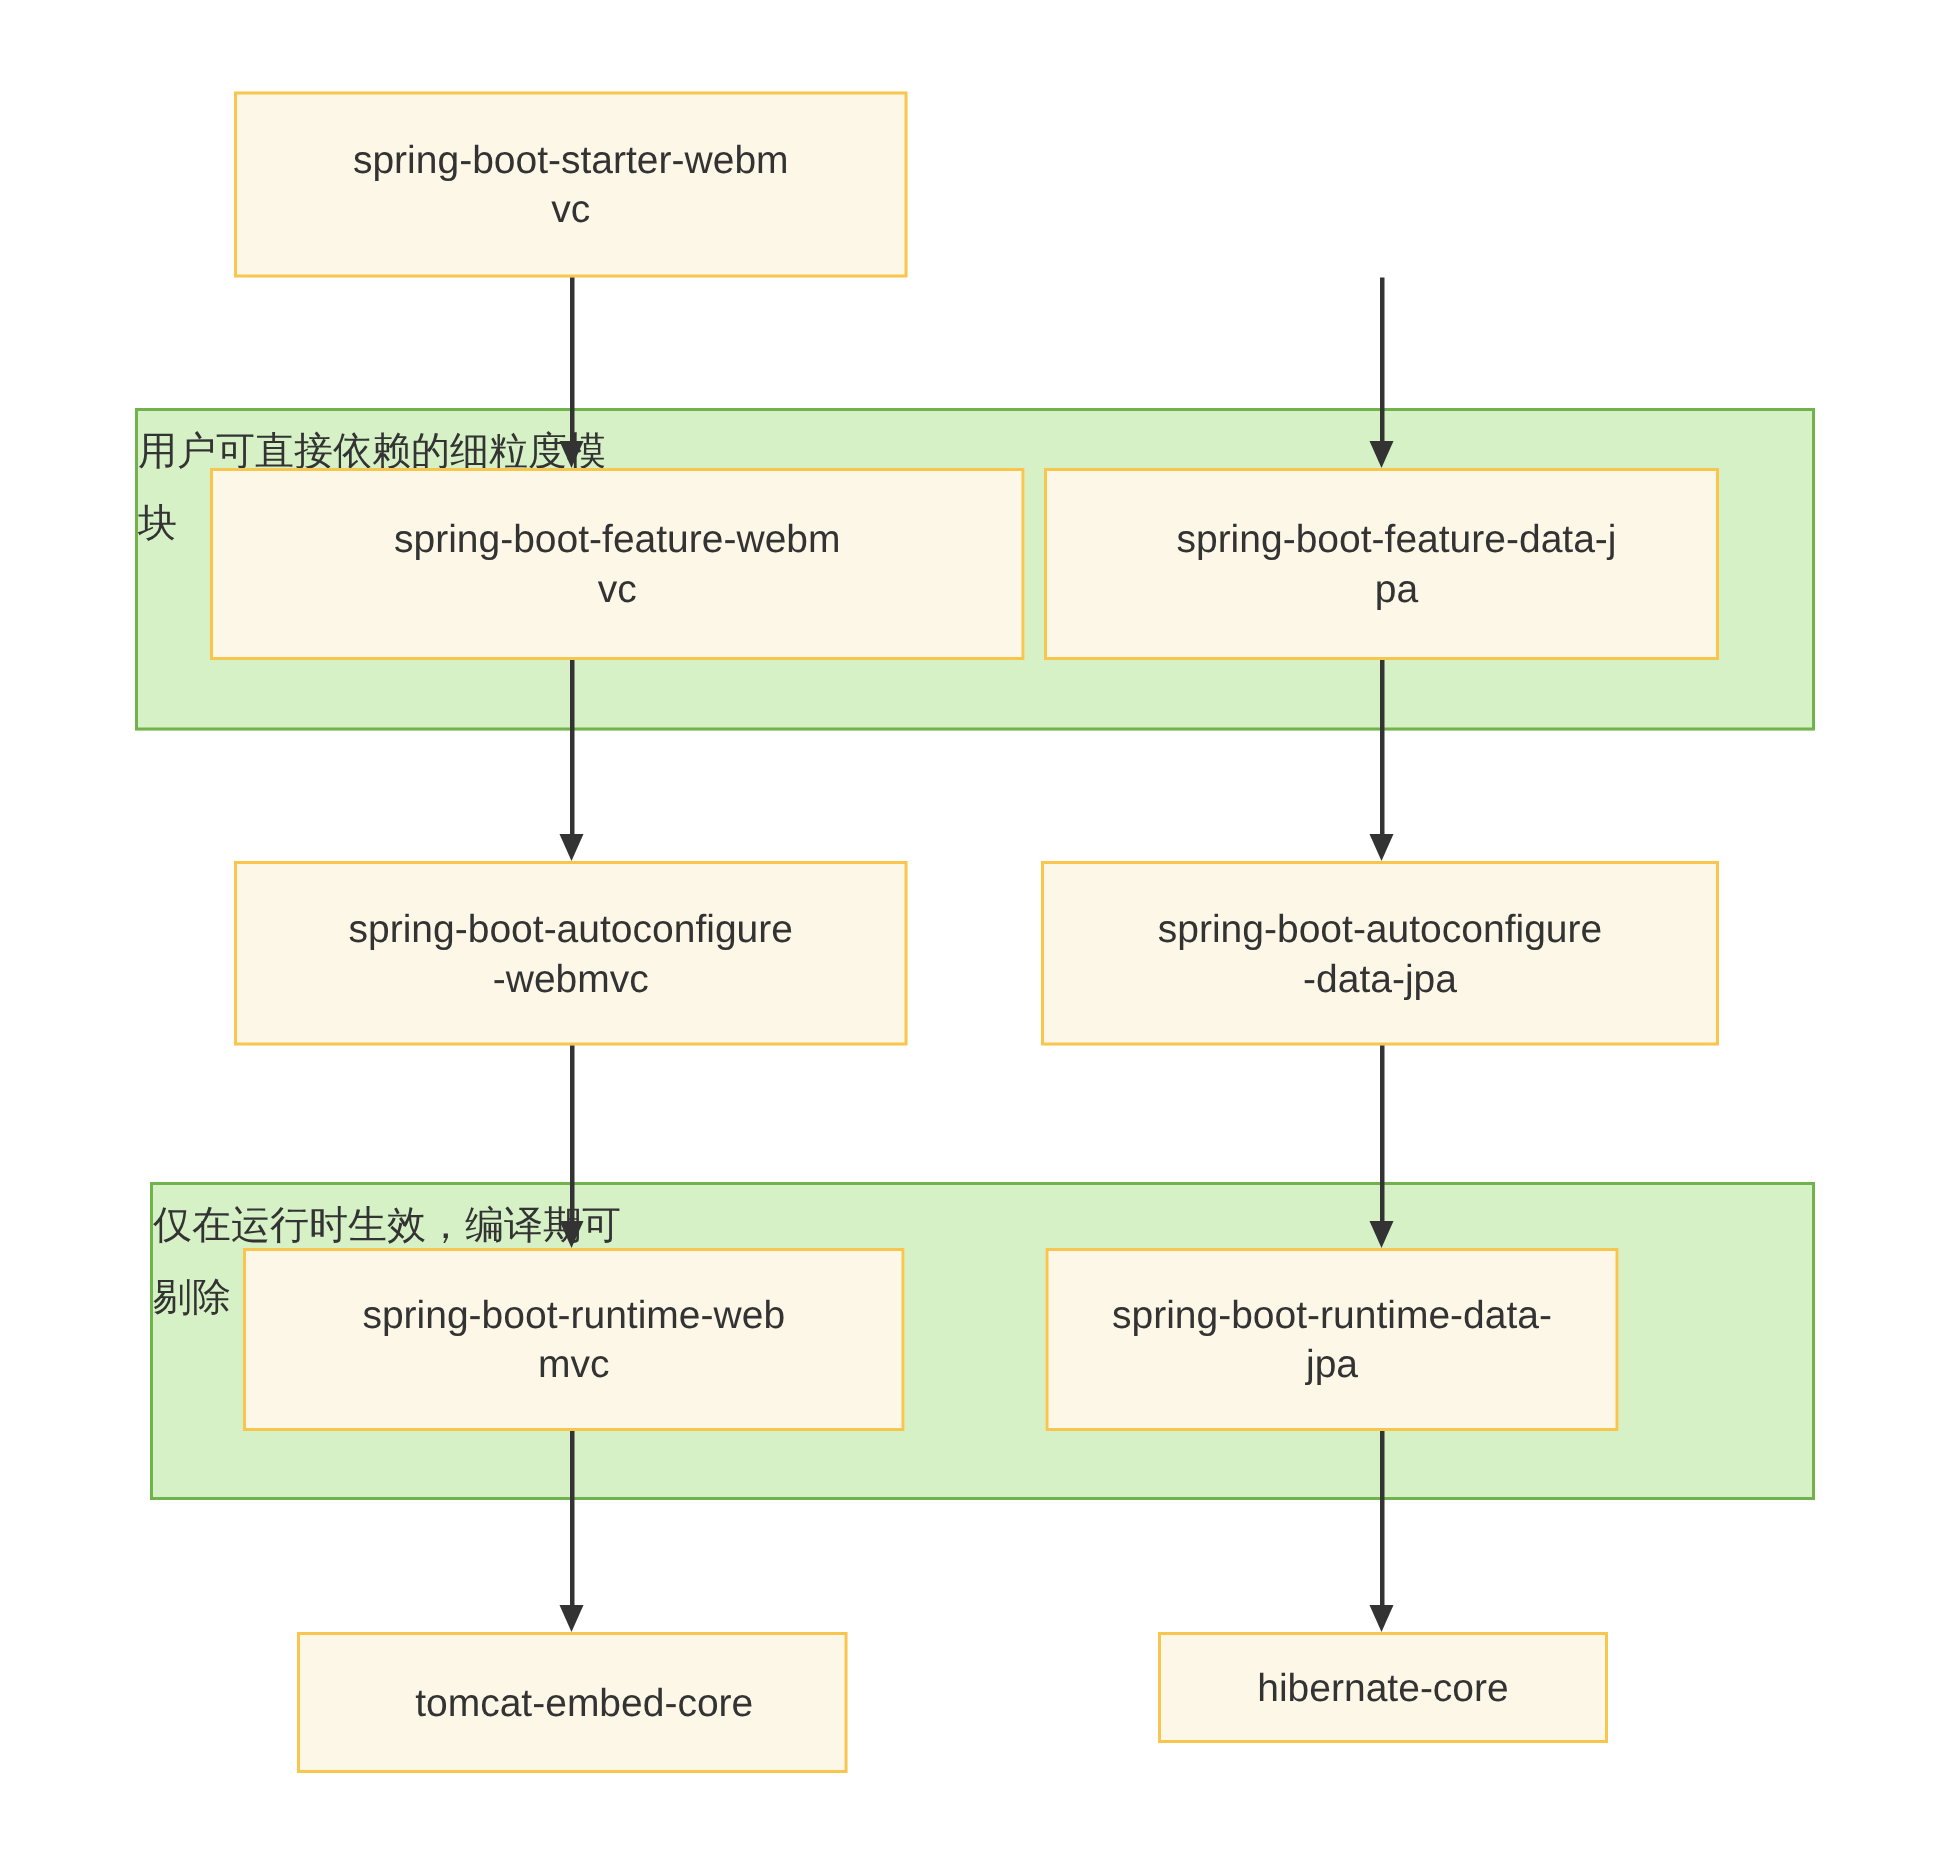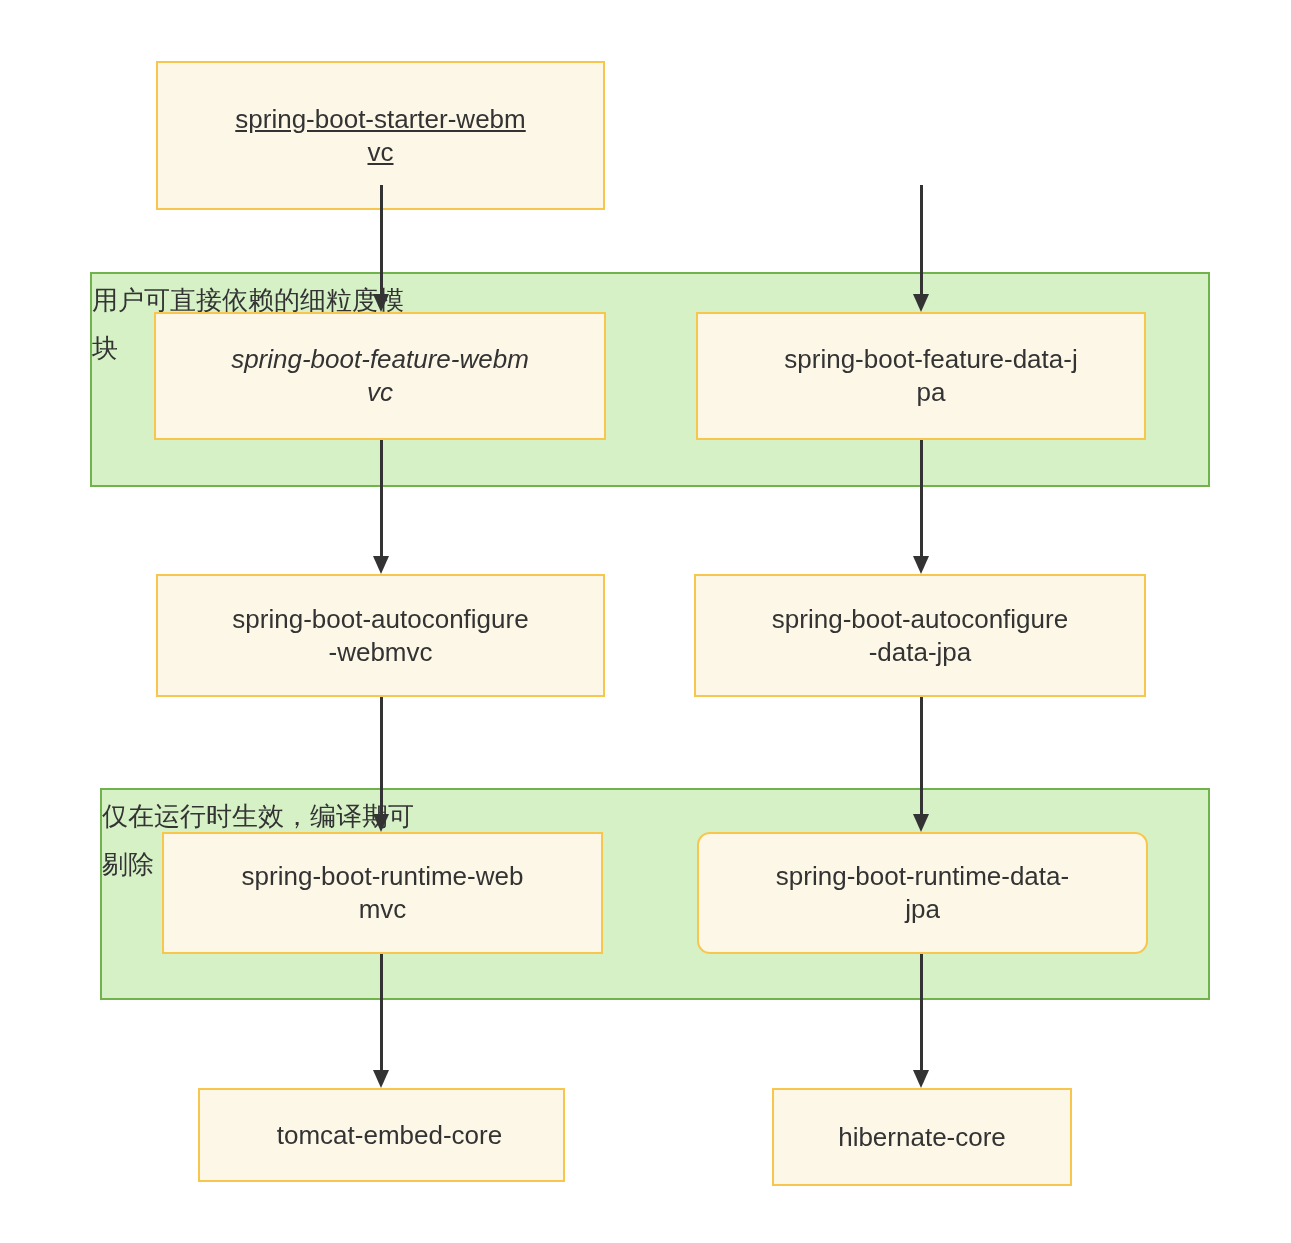--- a/index.html
+++ b/index.html
@@ -46,30 +46,30 @@
     background:var(--node-fill);
     border:2px solid var(--node-border);
     box-sizing:border-box;
     display:flex;align-items:center;justify-content:center;
     text-align:center;
     font-size:26px;line-height:33px;
     color:var(--text);
     white-space:pre-line;
     z-index:3;
   }
-  #node-starter-webmvc      {left:156px;top:61px;  width:449px;height:149px;text-decoration:underline;}
+  #node-starter-webmvc      {left:156px;top:61px;  width:449px;height:124px;}
   #node-starter-data-jpa    {left:693px;top:61px;  width:452px;height:124px;}
-  #node-feature-webmvc      {left:154px;top:312px; width:452px;height:128px;font-style:italic;}
+  #node-feature-webmvc      {left:140px;top:312px; width:543px;height:128px;}
   #node-feature-data-jpa    {left:696px;top:312px; width:450px;height:128px;padding-left:20px;}
   #node-autoconfigure-webmvc{left:156px;top:574px; width:449px;height:123px;}
   #node-autoconfigure-data-jpa{left:694px;top:574px;width:452px;height:123px;}
   #node-runtime-webmvc      {left:162px;top:832px; width:441px;height:122px;}
-  #node-runtime-data-jpa    {left:697px;top:832px; width:451px;height:122px;border-radius:13px;}
+  #node-runtime-data-jpa    {left:697px;top:832px; width:382px;height:122px;}
   #node-tomcat-embed-core   {left:198px;top:1088px;width:367px;height:94px;padding-left:16px;}
-  #node-hibernate-core      {left:772px;top:1088px;width:300px;height:98px;}
+  #node-hibernate-core      {left:772px;top:1088px;width:300px;height:74px;}
 
   
   .edge-line{
     position:absolute;width:3px;background:var(--arrow);z-index:4;
   }
   .edge-head{
     position:absolute;width:0;height:0;
     border-left:8px solid transparent;
     border-right:8px solid transparent;
     border-top:18px solid var(--arrow);

